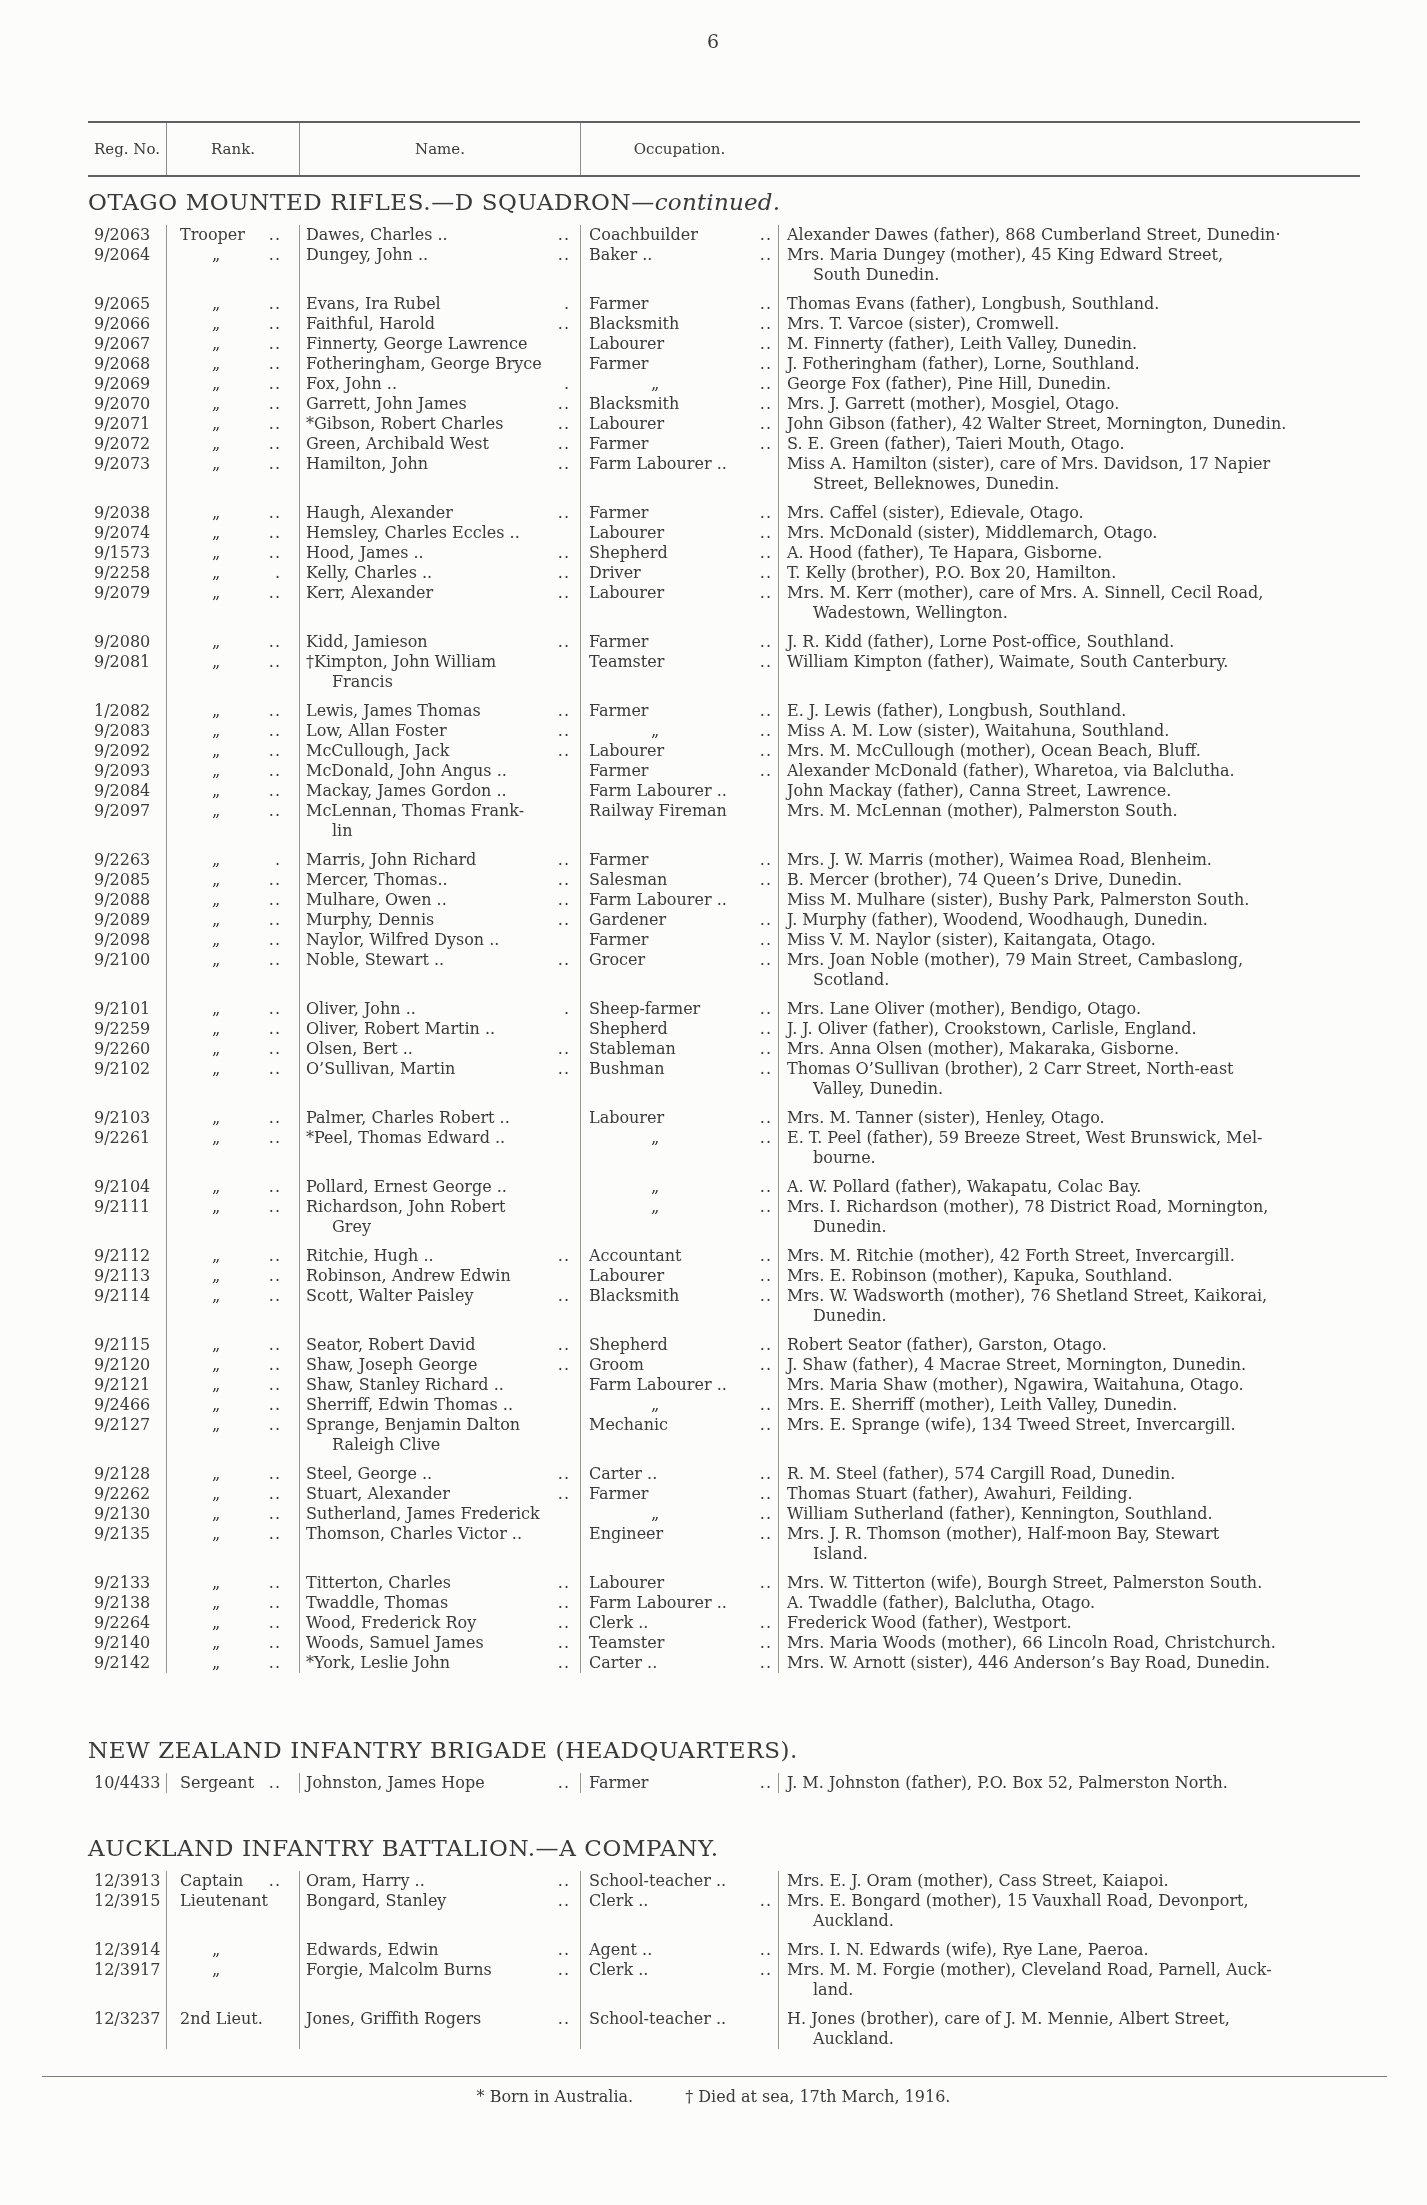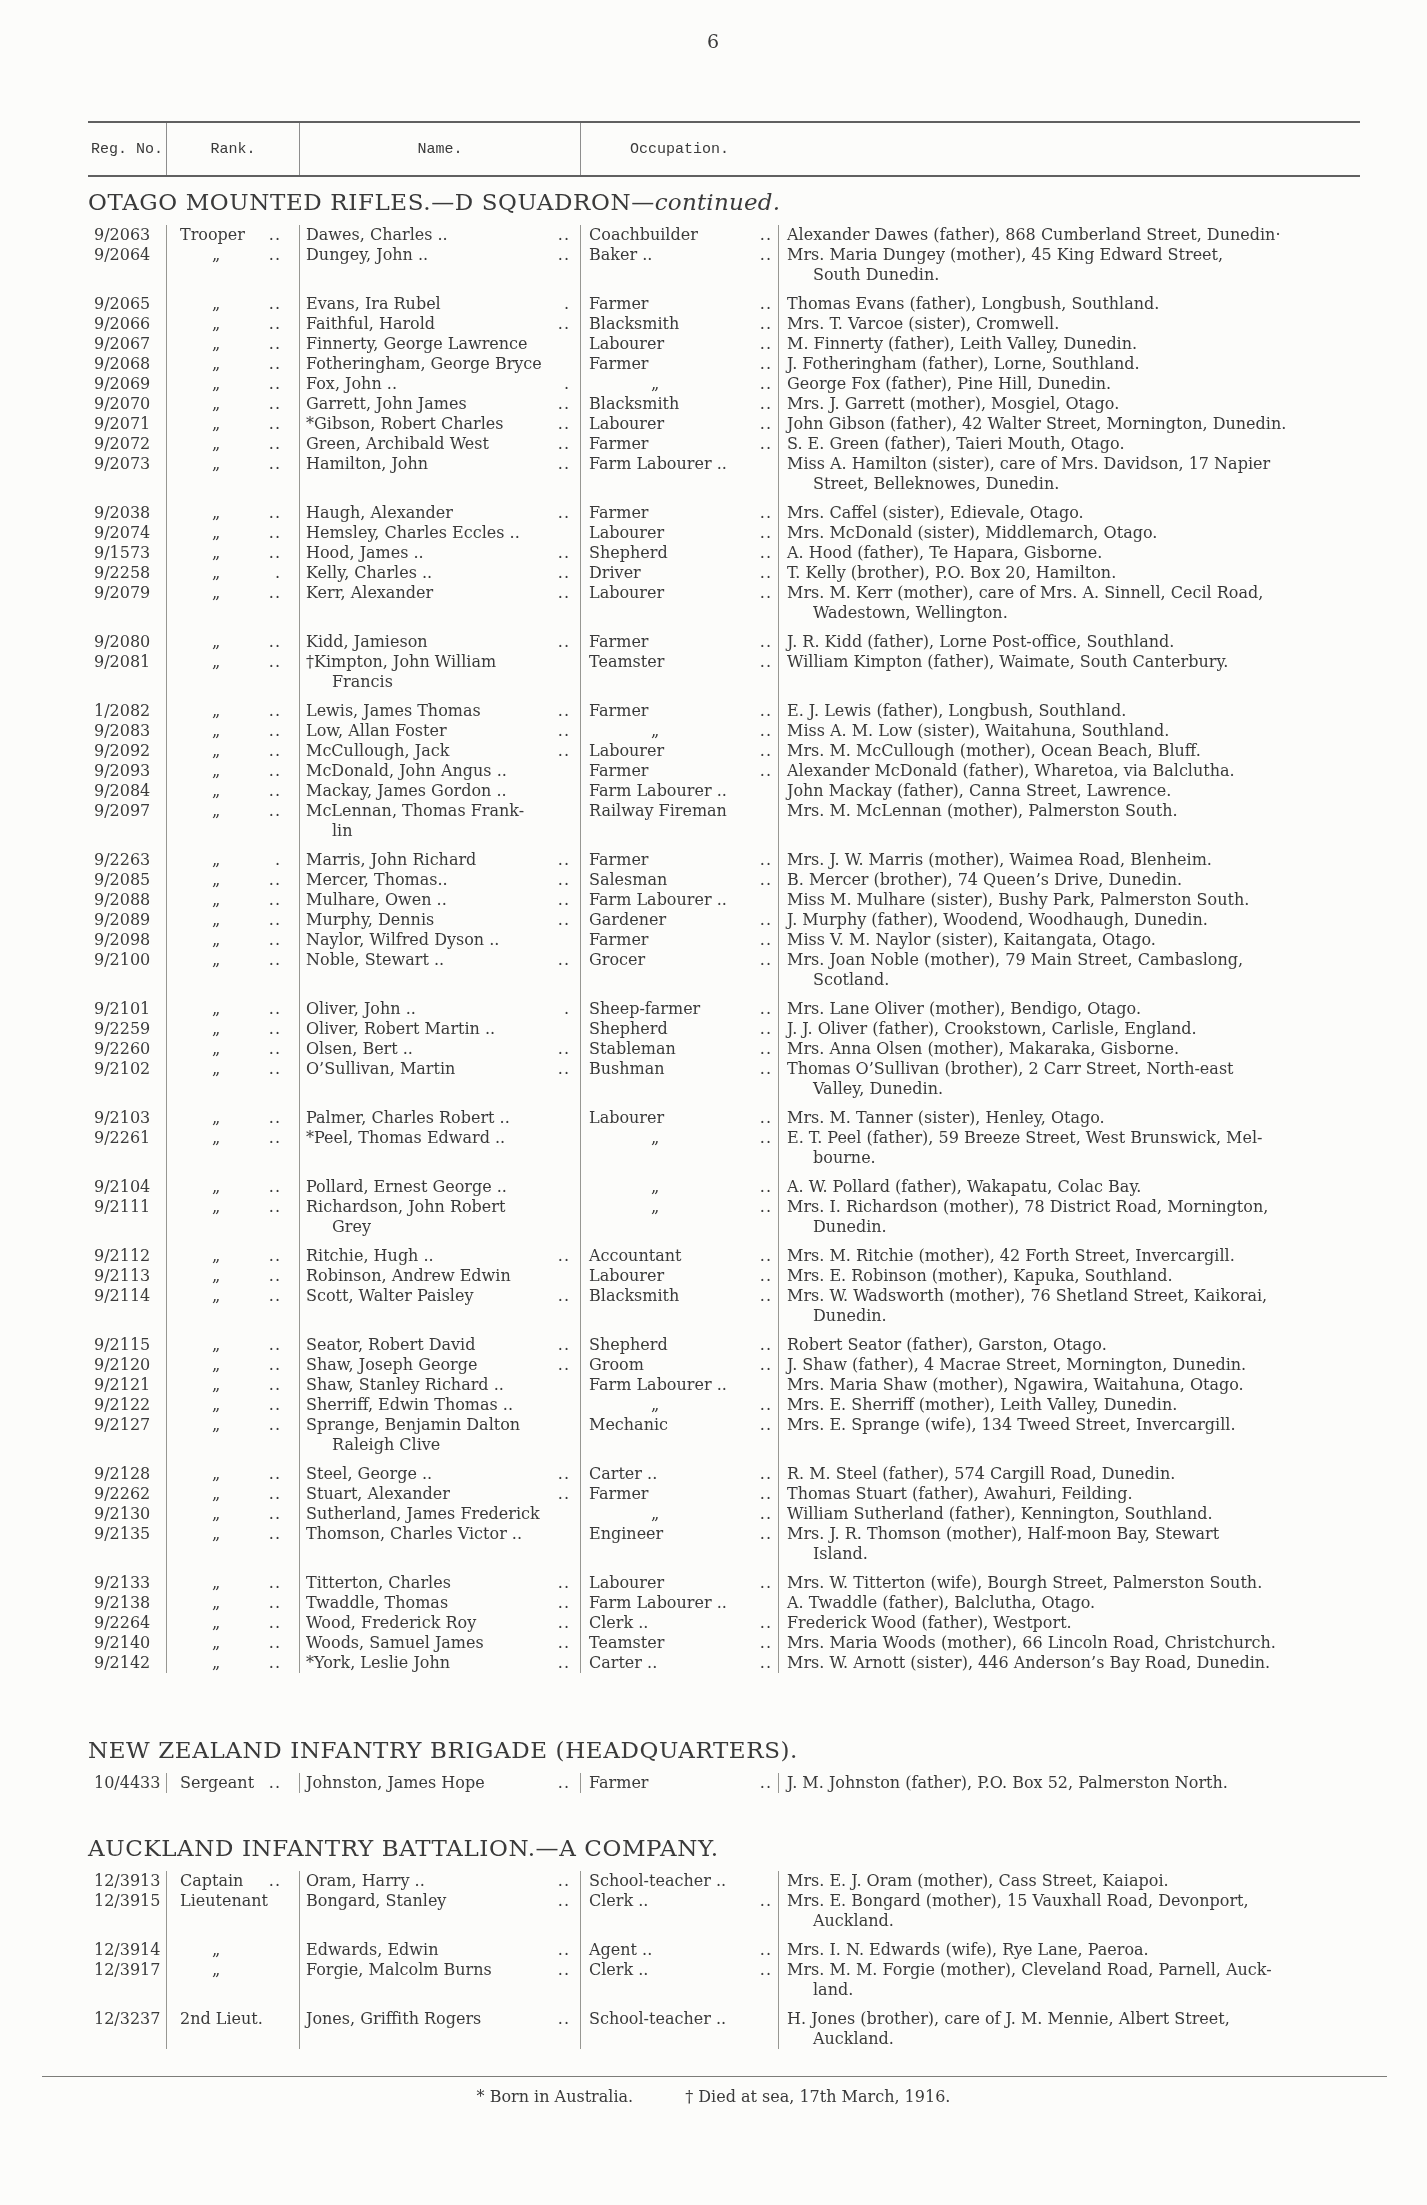--- a/index.html
+++ b/index.html
@@ -15,21 +15,21 @@
   }
   .page-number {
     position:absolute; top:30px; left:0; width:100%;
     text-align:center; font-size:19px; letter-spacing:1px;
   }
   
   .hdr-band {
     position:absolute; top:121px; left:88px; width:1272px; height:52px;
     border-top:2px solid #606060;
     border-bottom:2px solid #606060;
-    display:grid; grid-template-columns:78px 133px 281px 198px 1fr;font-family:Liberation Mono, monospace;
+    display:grid; grid-template-columns:78px 133px 281px 198px 1fr;
   }
   .hdr-cell {
     display:flex; align-items:center; justify-content:center;
     font-size:15px; border-left:1px solid #8d8d8d;
   }
   .hdr-cell:first-child { border-left:none; }
   
   #content { position:absolute; top:175px; left:88px; width:1272px; }
   .section-title {
     font-size:23px; letter-spacing:0.6px;
@@ -977,21 +977,21 @@
               </div>
               <div class="cell occ">
                 <span class="txt">Farm Labourer ..</span>
               </div>
               <div class="cell kin">
                 <span class="txt">Mrs. Maria Shaw (mother), Ngawira, Waitahuna, Otago.</span>
               </div>
             </div>
             <div class="row">
               <div class="cell reg">
-                <span class="txt">9/2122</span>
+                <span class="txt">9/2466</span>
               </div>
               <div class="cell rank ditto">
                 <span class="txt">„</span>
                 <span class="dots">..</span>
               </div>
               <div class="cell name">
                 <span class="txt">Sherriff, Edwin Thomas ..</span>
               </div>
               <div class="cell occ ditto">
                 <span class="txt">„</span>

